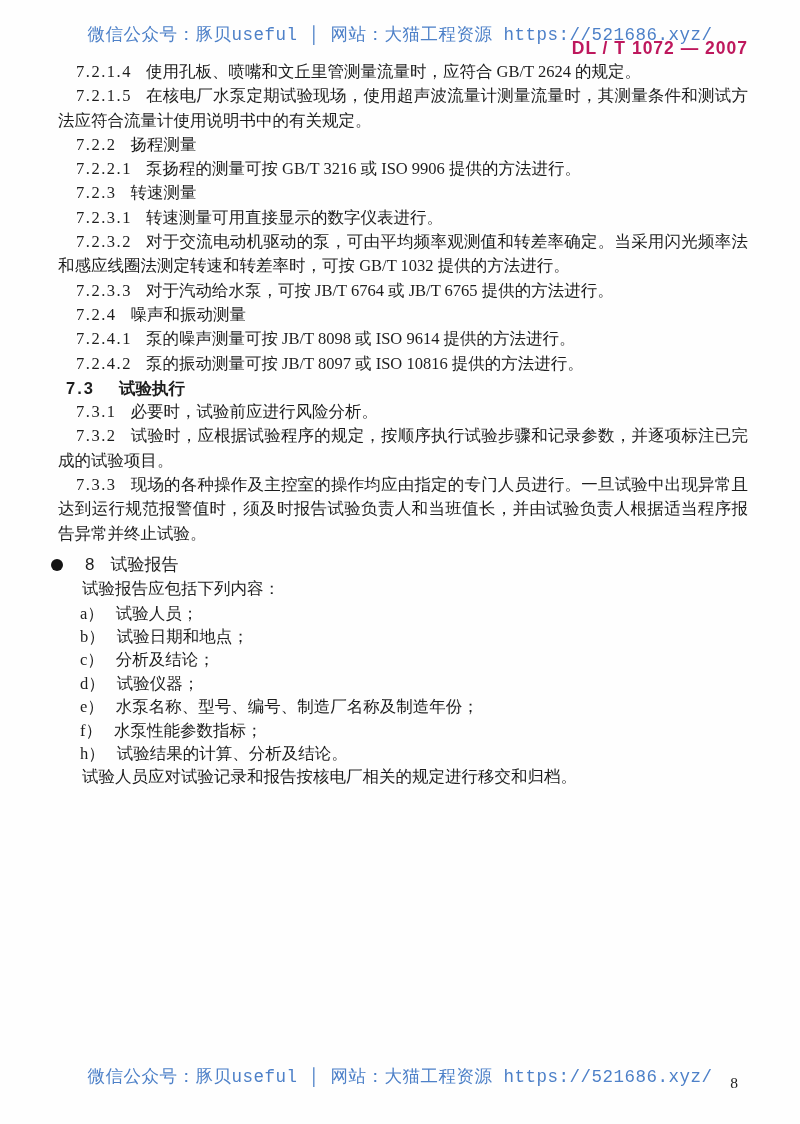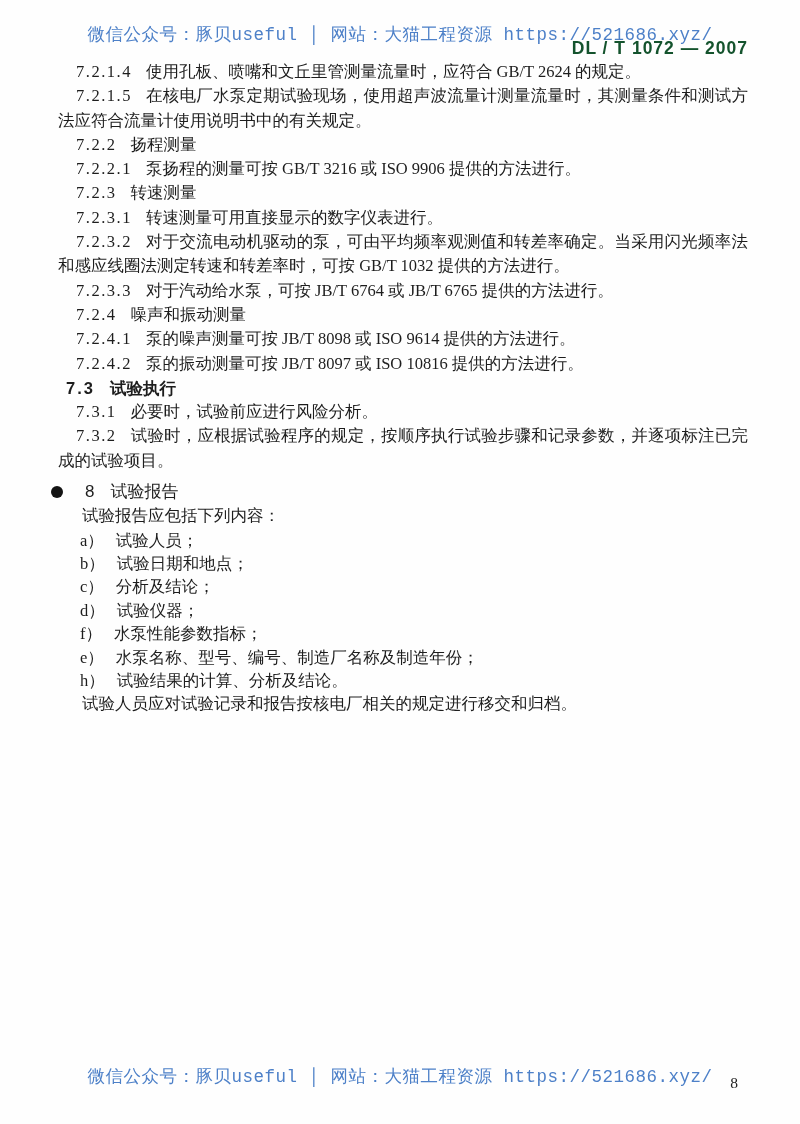--- a/index.html
+++ b/index.html
@@ -25,21 +25,21 @@
   .wm-top { top: 22px; }
   .wm-bottom { top: 1064px; }
   .docnum {
     position: absolute;
     top: 38px;
     right: 52px;
     font-family: "Liberation Sans", "DejaVu Sans", sans-serif;
     font-weight: bold;
     font-size: 17.5px;
     letter-spacing: 1px;
-    color: #14532d;
+    color: #be185d;
   }
   .pagenum {
     position: absolute;
     top: 1074px;
     right: 62px;
     font-size: 15.5px;
     color: #222222;
   }
   .content {
     position: absolute;
@@ -59,21 +59,21 @@
     margin-right: 14px;
     white-space: nowrap;
     margin-top: 45px;
   }
   .subheading {
     font-family: "Liberation Sans", "DejaVu Sans", sans-serif;
     font-weight: bold;
     font-size: 16.5px;
     padding-left: 8px;
   }
-  .subheading .num { letter-spacing: 2px; margin-right: 15px; }
+  .subheading .num { letter-spacing: 2px; margin-right: 24px; }
   .section-heading {
     position: relative;
     font-family: "Liberation Sans", "DejaVu Sans", sans-serif;
     font-weight: normal;
     font-size: 17px;
     padding-left: 27px;
     margin-top: 7px !important;
   }
   .section-heading .bullet {
     position: absolute;
@@ -127,36 +127,37 @@
     <p class="clause"><span class="num">7.2.4.1</span><span class="txt">泵的噪声测量可按 JB/T 8098 或 ISO 9614 提供的方法进行。</span></p>
 
     <p class="clause"><span class="num">7.2.4.2</span><span class="txt">泵的振动测量可按 JB/T 8097 或 ISO 10816 提供的方法进行。</span></p>
 
     <p class="subheading"><span class="num">7.3</span><span>试验执行</span></p>
 
     <p class="clause"><span class="num">7.3.1</span><span class="txt">必要时，试验前应进行风险分析。</span></p>
 
     <p class="clause"><span class="num">7.3.2</span><span class="txt">试验时，应根据试验程序的规定，按顺序执行试验步骤和记录参数，并逐项标注已完成的试验项目。</span></p>
 
+    <p class="clause"><span class="num">7.3.3</span><span class="txt">现场的各种操作及主控室的操作均应由指定的专门人员进行。一旦试验中出现异常且达到运行规范报警值时，须及时报告试验负责人和当班值长，并由试验负责人根据适当程序报告异常并终止试验。</span></p>
 
     <p class="section-heading"><span class="bullet"></span><span class="num">8</span><span class="title">试验报告</span></p>
 
     <p class="paragraph"><span>试验报告应包括下列内容：</span></p>
 
     <p class="list-item"><span class="label">a）</span><span>试验人员；</span></p>
 
     <p class="list-item"><span class="label">b）</span><span>试验日期和地点；</span></p>
 
     <p class="list-item"><span class="label">c）</span><span>分析及结论；</span></p>
 
     <p class="list-item"><span class="label">d）</span><span>试验仪器；</span></p>
 
+    <p class="list-item"><span class="label">e）</span><span>水泵名称、型号、编号、制造厂名称及制造年份；</span></p>
+
     <p class="list-item"><span class="label">f）</span><span>水泵性能参数指标；</span></p>
-
-    <p class="list-item"><span class="label">e）</span><span>水泵名称、型号、编号、制造厂名称及制造年份；</span></p>
 
 
     <p class="list-item"><span class="label">h）</span><span>试验结果的计算、分析及结论。</span></p>
 
 
     <p class="paragraph"><span>试验人员应对试验记录和报告按核电厂相关的规定进行移交和归档。</span></p>
 
   </div>
 
   <div class="wm wm-bottom">微信公众号：豚贝useful │ 网站：大猫工程资源 https://521686.xyz/</div>

